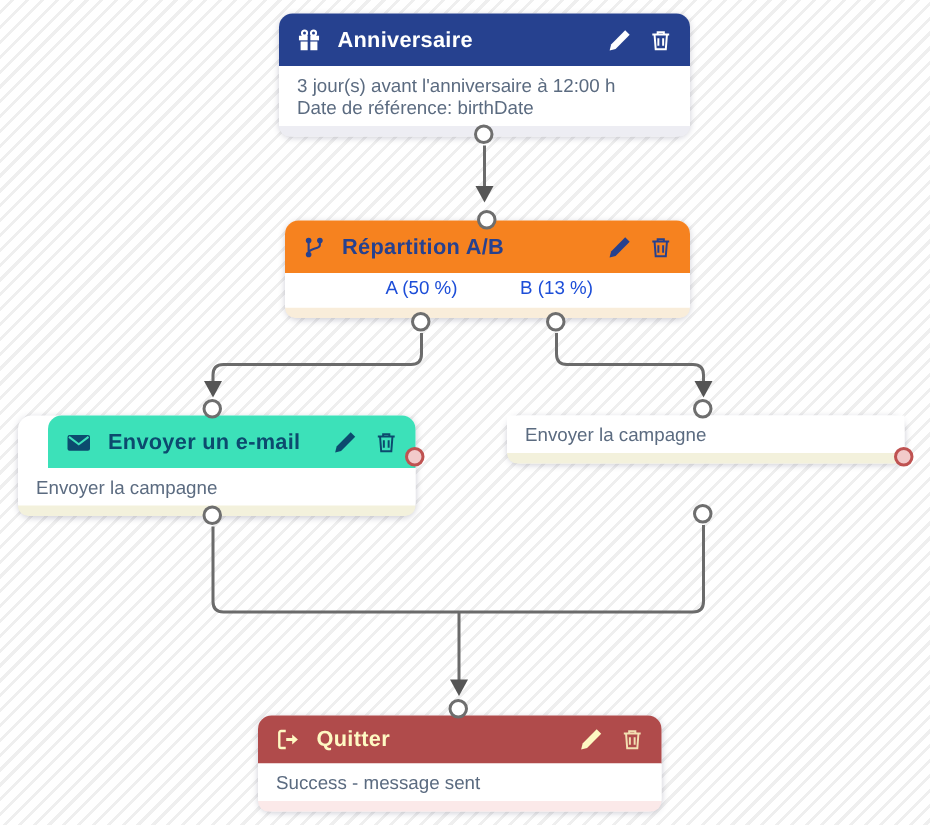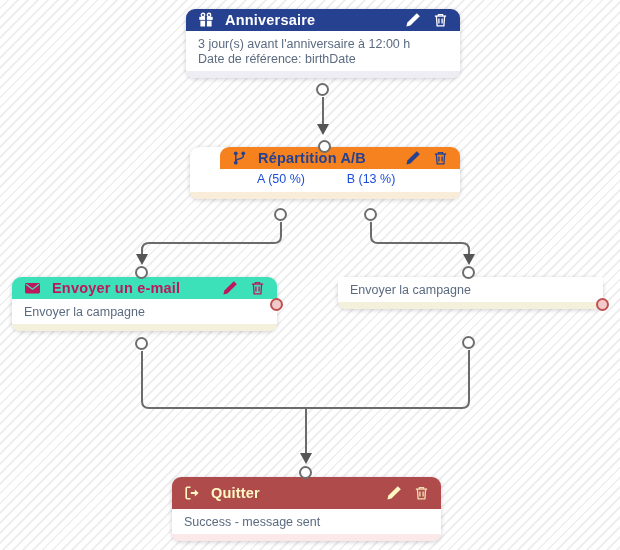--- a/index.html
+++ b/index.html
@@ -18,34 +18,34 @@
 
   .node {
     position: absolute;
     border-radius: 9px;
     box-shadow: 0 1px 4px rgba(60,60,90,0.25);
     background: #ffffff;
     z-index: 2;
   }
   .node-header {
     display: flex; align-items: center;
-    height: 22px;
+    height: 35px;
     padding: 0 12px;
     border-radius: 9px 9px 0 0;
     font-size: 14.5px; font-weight: 700;
     letter-spacing: .2px;
   }
   .node-header .h-icon { display: inline-flex; margin-right: 11px; }
   .node-header .h-title { flex: 0 0 auto; }
   .node-header .h-actions { margin-left: auto; display: inline-flex; gap: 12px; align-items: center; }
   .node-header .act { display: inline-flex; cursor: pointer; }
 
   .hdr-navy   { background: #26418f; color: #ffffff; }
-  .hdr-orange { background: #f6821f; color: #26418f; margin-left: 30px; }
-  .hdr-teal   { background: #3ce1b9; color: #be185d; }
+  .hdr-orange { background: #f6821f; color: #26418f; }
+  .hdr-teal   { background: #3ce1b9; color: #0c4a6e; margin-left: 20px; }
   .hdr-red    { background: #b04b4b; color: #fef9c3; }
 
   .node-body {
     background: #ffffff;
     padding: 6px 12px 4px 12px;
     font-size: 12.5px;
     color: #5b6b80;
     line-height: 15px;
   }
   .node-strip { height: 7px; border-radius: 0 0 9px 9px; }

